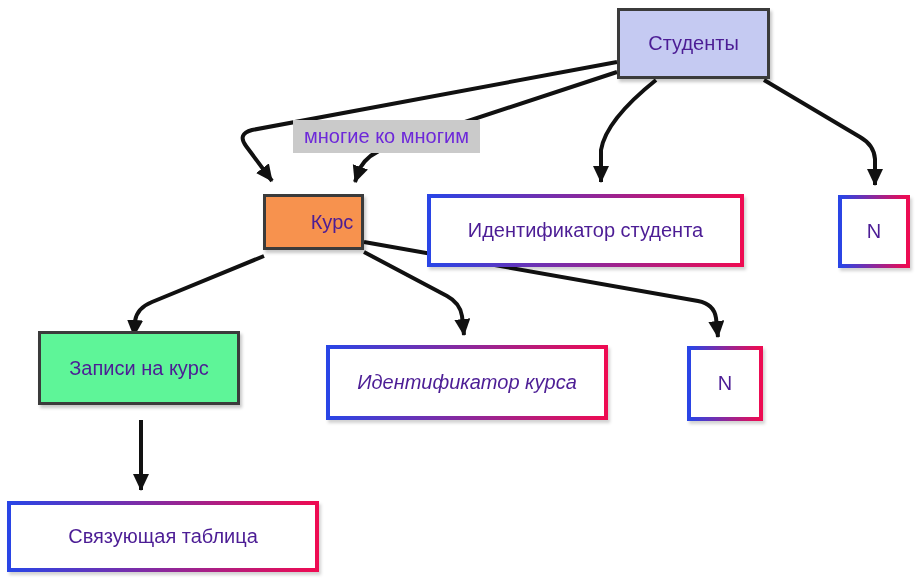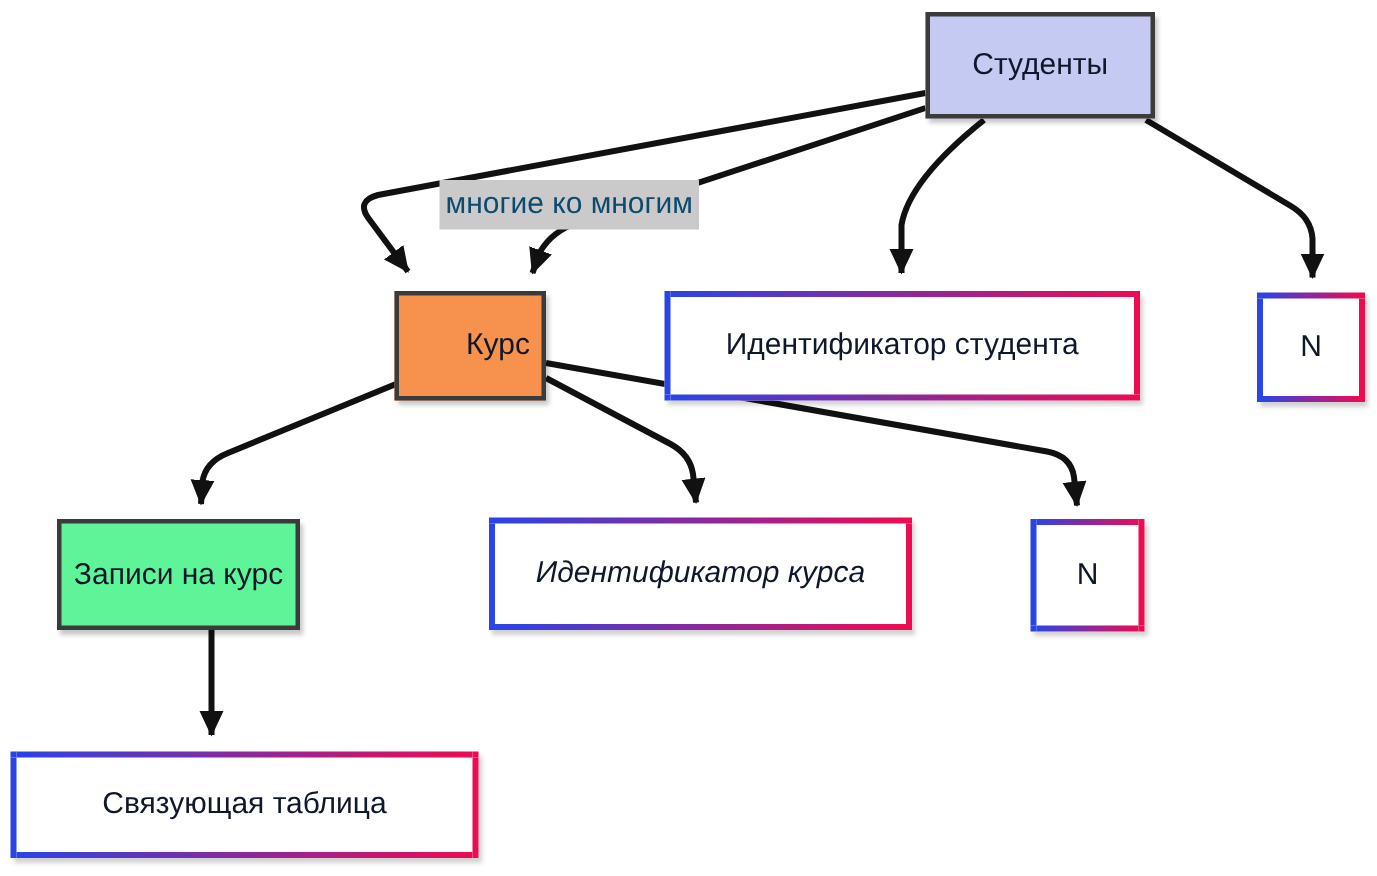--- a/index.html
+++ b/index.html
@@ -17,49 +17,49 @@
     z-index: 1;
   }
   .node {
     position: absolute;
     z-index: 2;
     box-sizing: border-box;
     display: flex;
     align-items: center;
     justify-content: center;
     font-size: 20px;
-    color: #0f172a;
+    color: #4c1d95;
     text-align: center;
     white-space: nowrap;
   }
   .solid-node {
     border: 3px solid #3b3b3b;
     box-shadow: 2px 3px 3px rgba(0,0,0,0.22);
   }
   .grad-node {
     background: #ffffff;
     border: 4px solid transparent;
     border-image: linear-gradient(to right, #2945e6, #ee0b52) 1;
     box-shadow: 2px 3px 3px rgba(0,0,0,0.18);
   }
   .node-students   { left: 617px; top: 8px;   width: 153px; height: 71px; background: #c5caf2; }
-  .node-course     { left: 263px; top: 194px; width: 101px; height: 73px; background: #f7924e; padding-left: 37px; }
-  .node-enroll     { left: 38px;  top: 346px; width: 162px; height: 74px; background: #5ef598; }
-  .node-student-id { left: 443px; top: 194px; width: 317px; height: 73px; }
+  .node-course     { left: 263px; top: 194px; width: 101px; height: 56px; background: #f7924e; padding-left: 37px; }
+  .node-enroll     { left: 38px;  top: 331px; width: 202px; height: 74px; background: #5ef598; }
+  .node-student-id { left: 427px; top: 194px; width: 317px; height: 73px; }
   .node-n1         { left: 838px; top: 195px; width: 72px;  height: 73px; }
   .node-course-id  { left: 326px; top: 345px; width: 282px; height: 75px; font-style: italic; }
   .node-n2         { left: 687px; top: 346px; width: 76px;  height: 75px; }
   .node-link-table { left: 7px;   top: 501px; width: 312px; height: 71px; }
   .relation-label {
     position: absolute;
     z-index: 2;
     left: 293px; top: 120px;
-    width: 173px; height: 33px;
+    width: 187px; height: 33px;
     background: #cacaca;
-    color: #0c4a6e;
+    color: #6d28d9;
     display: flex;
     align-items: center;
     justify-content: center;
     font-size: 20px;
     white-space: nowrap;
   }
   .edge { stroke: #111111; stroke-width: 4; fill: none; stroke-linejoin: round; }
 </style>
 </head>
 <body>

